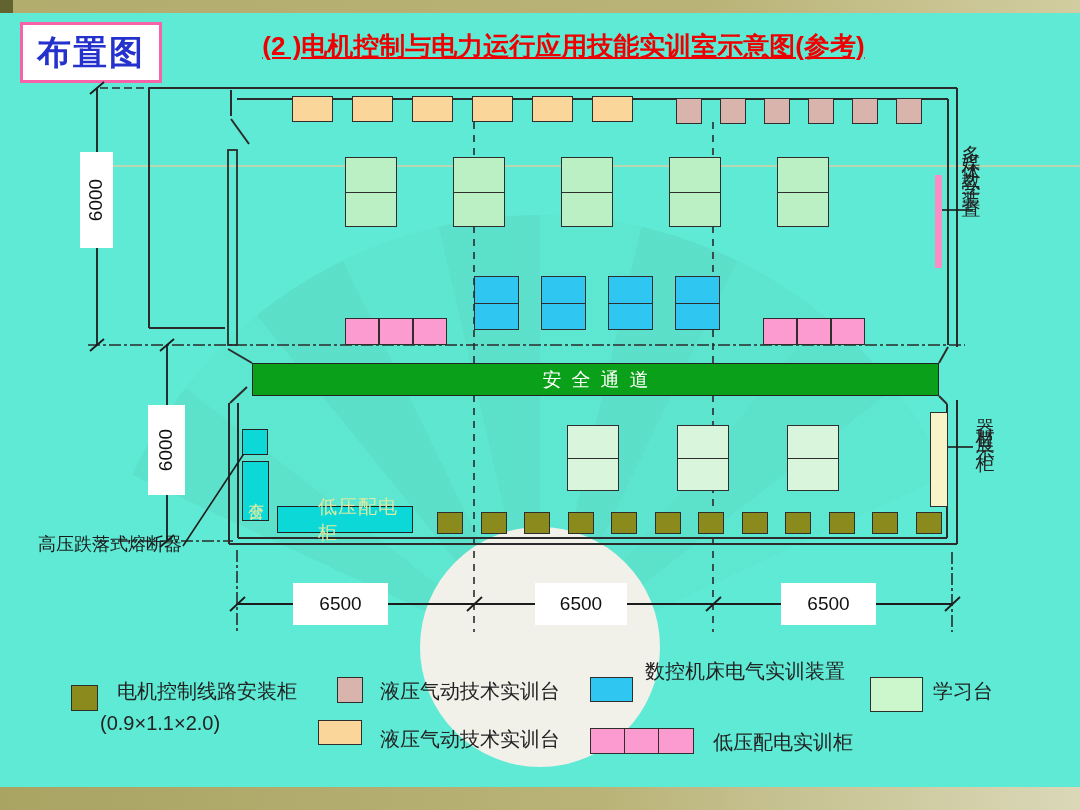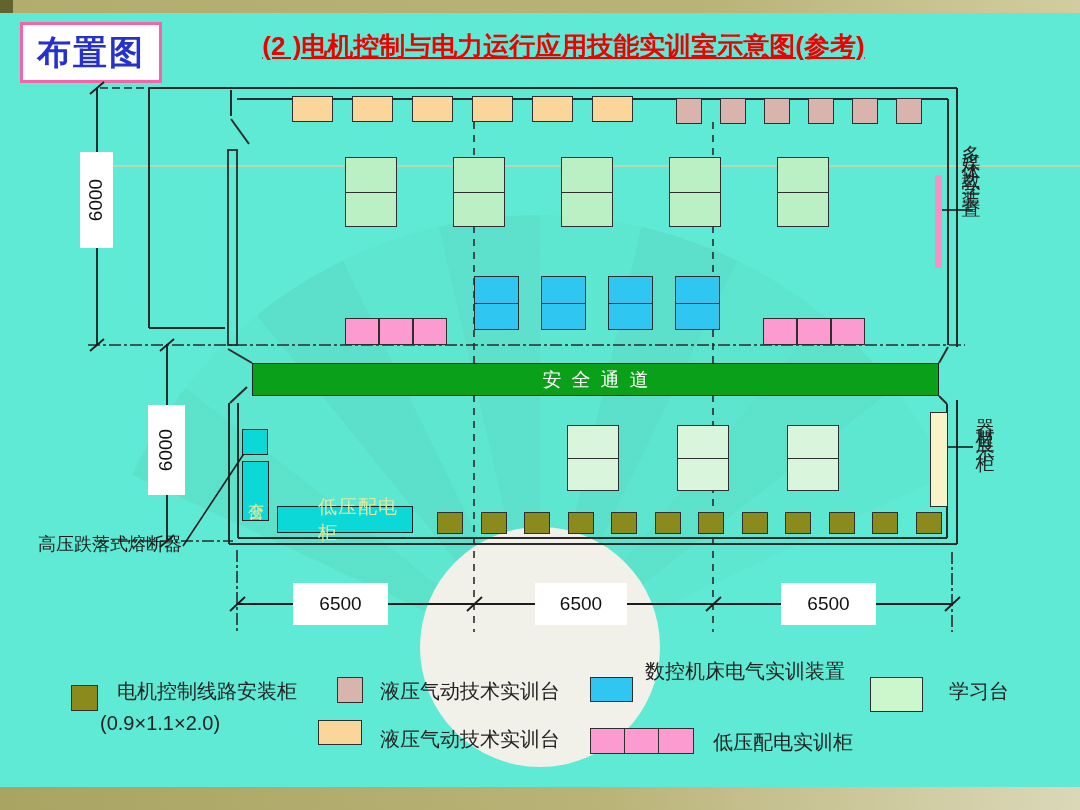--- a/index.html
+++ b/index.html
@@ -238,21 +238,21 @@
   <div class="abs swatch" style="left:337px;top:677px;width:26px;height:26px;background:#d9b4ac;"></div>
   <div class="abs legend-text" style="left:380px;top:678px;">液压气动技术实训台</div>
 
   <div class="abs swatch" style="left:318px;top:720px;width:44px;height:25px;background:#fbd69b;"></div>
   <div class="abs legend-text" style="left:380px;top:726px;">液压气动技术实训台</div>
 
   <div class="abs swatch" style="left:590px;top:677px;width:43px;height:25px;background:#2fc6f1;"></div>
   <div class="abs legend-text" style="left:645px;top:658px;">数控机床电气实训装置</div>
 
   <div class="abs swatch" style="left:870px;top:677px;width:53px;height:35px;background:#ccf7cc;"></div>
-  <div class="abs legend-text" style="left:933px;top:678px;margin-left:16px;">学习台</div>
+  <div class="abs legend-text" style="left:933px;top:678px;">学习台</div>
 
   <div class="abs" id="legend-pink-group">
       <i></i>
       <i></i>
       <i></i>
     </div>
   <div class="abs legend-text" style="left:713px;top:729px;">低压配电实训柜</div>
 
 </div>
 

